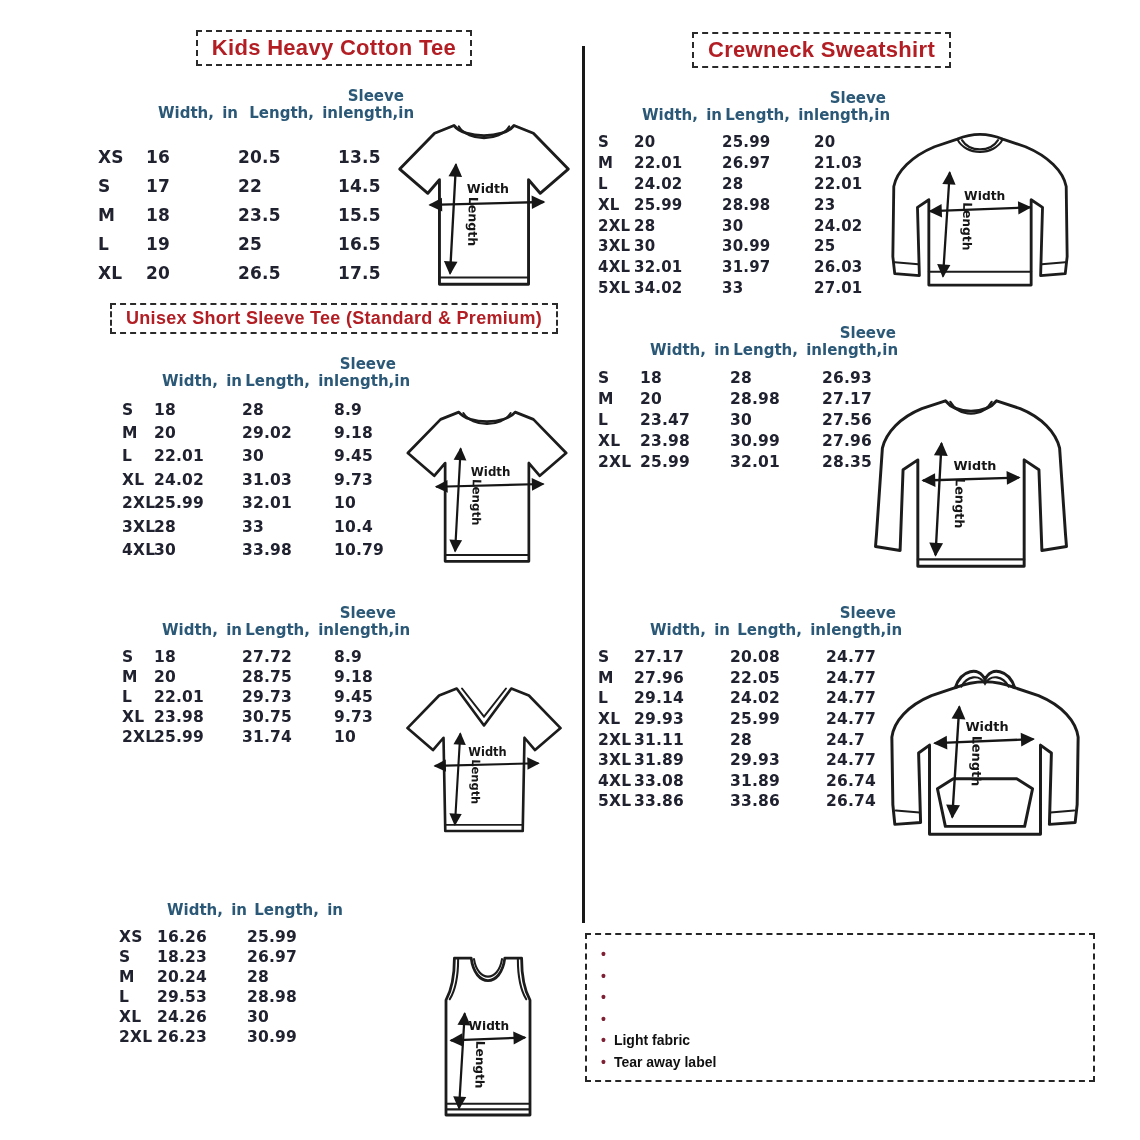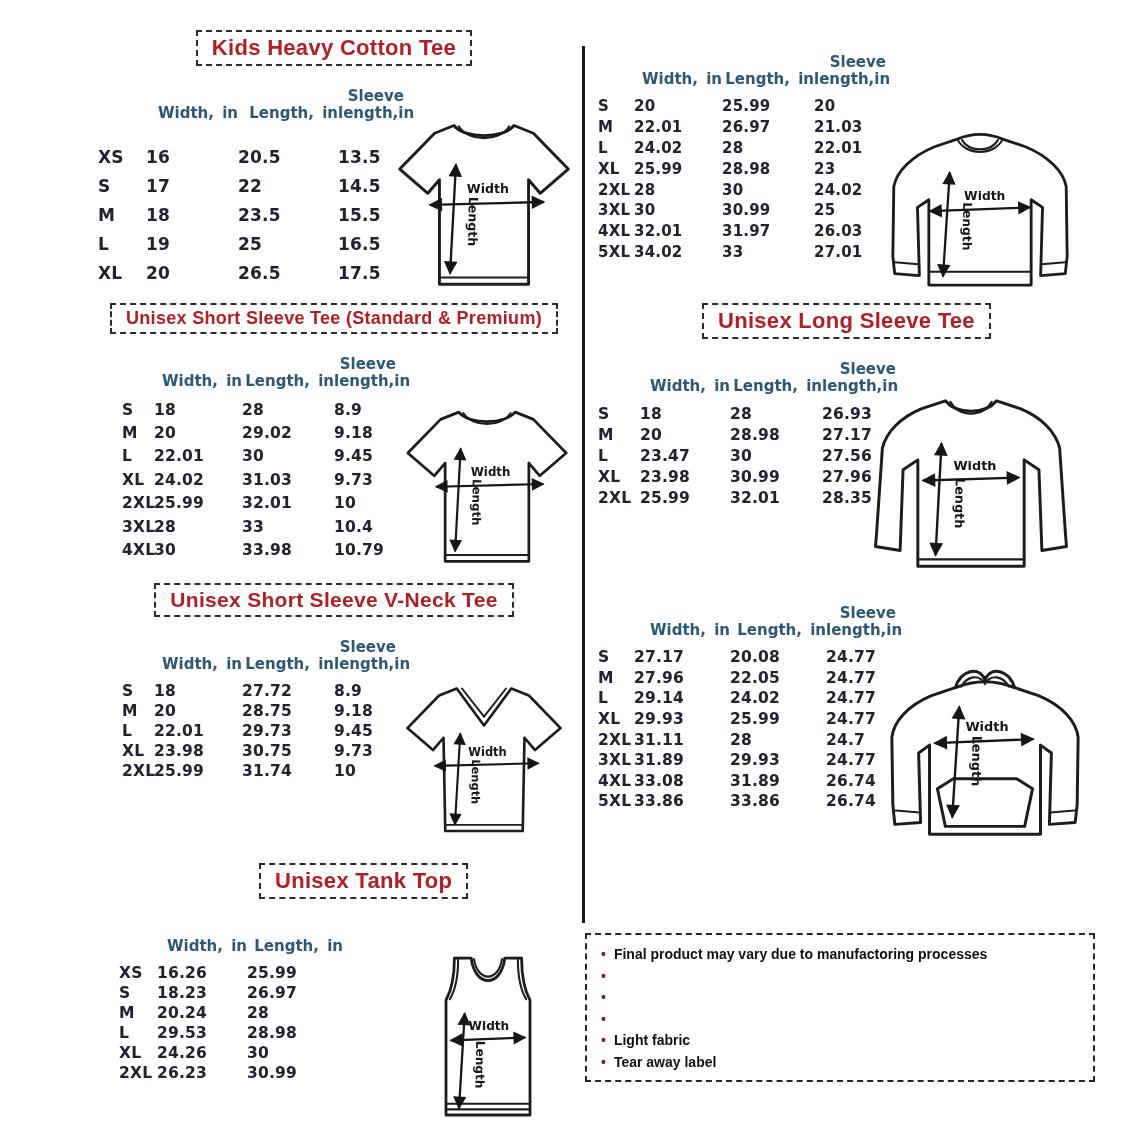--- a/index.html
+++ b/index.html
@@ -92,20 +92,23 @@
       <path class="gline" d="M74,17 C84,33 116,33 126,17"></path>
       <path class="gline" d="M54,173 L146,173"></path>
       <line class="arrow" x1="45" y1="98" x2="161" y2="95" marker-start="url(#ah)" marker-end="url(#ah)"></line>
       <text class="glabel" x="104" y="86" text-anchor="middle">Width</text>
       <line class="arrow" x1="71" y1="57" x2="65" y2="168" marker-start="url(#ah)" marker-end="url(#ah)"></line>
       <text class="glabel" transform="translate(84,115) rotate(91)" text-anchor="middle">Length</text>
     </svg>
   </section>
 
   <section class="panel" style="left:590px;top:32px;width:500px;height:275px;--cols:36px 88px 92px 72px;--rh:20.8px;--vfs:15px">
+    <div class="tbox" style="margin-left:102px">
+      <span class="ttext">Crewneck Sweatshirt</span>
+    </div>
     <div class="table" style="margin-left:8px">
       <div class="thead">
         <div class="tcell"></div>
         <div class="hdr">Width, in</div>
         <div class="hdr">Length, in</div>
         <div class="hdr">Sleeve
 length,in</div>
       </div>
       <div class="tbody">
           <div class="trow">
@@ -234,23 +237,20 @@
       <path class="gline" d="M74,17 C84,33 116,33 126,17"></path>
       <path class="gline" d="M54,173 L146,173"></path>
       <line class="arrow" x1="45" y1="98" x2="161" y2="95" marker-start="url(#ah)" marker-end="url(#ah)"></line>
       <text class="glabel" x="104" y="86" text-anchor="middle">Width</text>
       <line class="arrow" x1="71" y1="57" x2="65" y2="168" marker-start="url(#ah)" marker-end="url(#ah)"></line>
       <text class="glabel" transform="translate(84,115) rotate(91)" text-anchor="middle">Length</text>
     </svg>
   </section>
 
   <section class="panel" style="left:590px;top:303px;width:500px;height:272px;--cols:42px 90px 92px 74px;--rh:21px;--vfs:15.5px">
-    <div class="tbox" style="margin-left:112px">
-      <span class="ttext">Unisex Long Sleeve Tee</span>
-    </div>
     <div class="table" style="margin-left:8px">
       <div class="thead">
         <div class="tcell"></div>
         <div class="hdr">Width, in</div>
         <div class="hdr">Length, in</div>
         <div class="hdr">Sleeve
 length,in</div>
       </div>
       <div class="tbody">
           <div class="trow">
@@ -290,23 +290,20 @@
       <path class="gline" d="M89,15 C98,31 122,31 131,15"></path>
       <path class="gline" d="M56,175 L164,175"></path>
       <line class="arrow" x1="62" y1="95" x2="158" y2="92" marker-start="url(#ah)" marker-end="url(#ah)"></line>
       <text class="glabel" x="114" y="84" text-anchor="middle">Width</text>
       <line class="arrow" x1="80" y1="58" x2="74" y2="170" marker-start="url(#ah)" marker-end="url(#ah)"></line>
       <text class="glabel" transform="translate(94,118) rotate(91)" text-anchor="middle">Length</text>
     </svg>
   </section>
 
   <section class="panel" style="left:88px;top:583px;width:492px;height:270px;--tfs:21px;--cols:32px 88px 92px 62px;--rh:20px;--vfs:15.5px">
-    <div class="tbox">
-      <span class="ttext">Unisex Short Sleeve V-Neck Tee</span>
-    </div>
     <div class="table" style="margin-left:34px">
       <div class="thead">
         <div class="tcell"></div>
         <div class="hdr">Width, in</div>
         <div class="hdr">Length, in</div>
         <div class="hdr">Sleeve
 length,in</div>
       </div>
       <div class="tbody">
           <div class="trow">
@@ -420,23 +417,20 @@
       <path class="gline" d="M176,156 L200,154"></path>
       <path class="gline" d="M44,156 L20,154"></path>
       <line class="arrow" x1="60" y1="86" x2="158" y2="82" marker-start="url(#ah)" marker-end="url(#ah)"></line>
       <text class="glabel" x="112" y="74" text-anchor="middle">Width</text>
       <line class="arrow" x1="84" y1="50" x2="77" y2="160" marker-start="url(#ah)" marker-end="url(#ah)"></line>
       <text class="glabel" transform="translate(97,104) rotate(91)" text-anchor="middle">Length</text>
     </svg>
   </section>
 
   <section class="panel" style="left:95px;top:863px;width:470px;height:270px;--cols:38px 90px 96px;--rh:20px;--vfs:15.5px">
-    <div class="tbox" style="margin-left:164px">
-      <span class="ttext">Unisex Tank Top</span>
-    </div>
     <div class="table" style="margin-left:24px">
       <div class="thead">
         <div class="tcell"></div>
         <div class="hdr">Width, in</div>
         <div class="hdr">Length, in</div>
       </div>
       <div class="tbody">
           <div class="trow">
             <div class="tcell">XS</div>
             <div class="tcell">16.26</div>
@@ -480,21 +474,20 @@
       <text class="glabel" x="76" y="89" text-anchor="middle">Width</text>
       <line class="arrow" x1="50" y1="72" x2="44" y2="172" marker-start="url(#ah)" marker-end="url(#ah)"></line>
       <text class="glabel" transform="translate(62,126) rotate(91)" text-anchor="middle">Length</text>
     </svg>
   </section>
 
   <section class="notes" style="left:585px;top:933px">
     <div>
         <div class="note">
           <span class="bullet">•</span>
-          <span>Final product may vary due to manufactoring processes</span>
         </div>
         <div class="note">
           <span class="bullet">•</span>
         </div>
         <div class="note">
           <span class="bullet">•</span>
         </div>
         <div class="note">
           <span class="bullet">•</span>
         </div>

